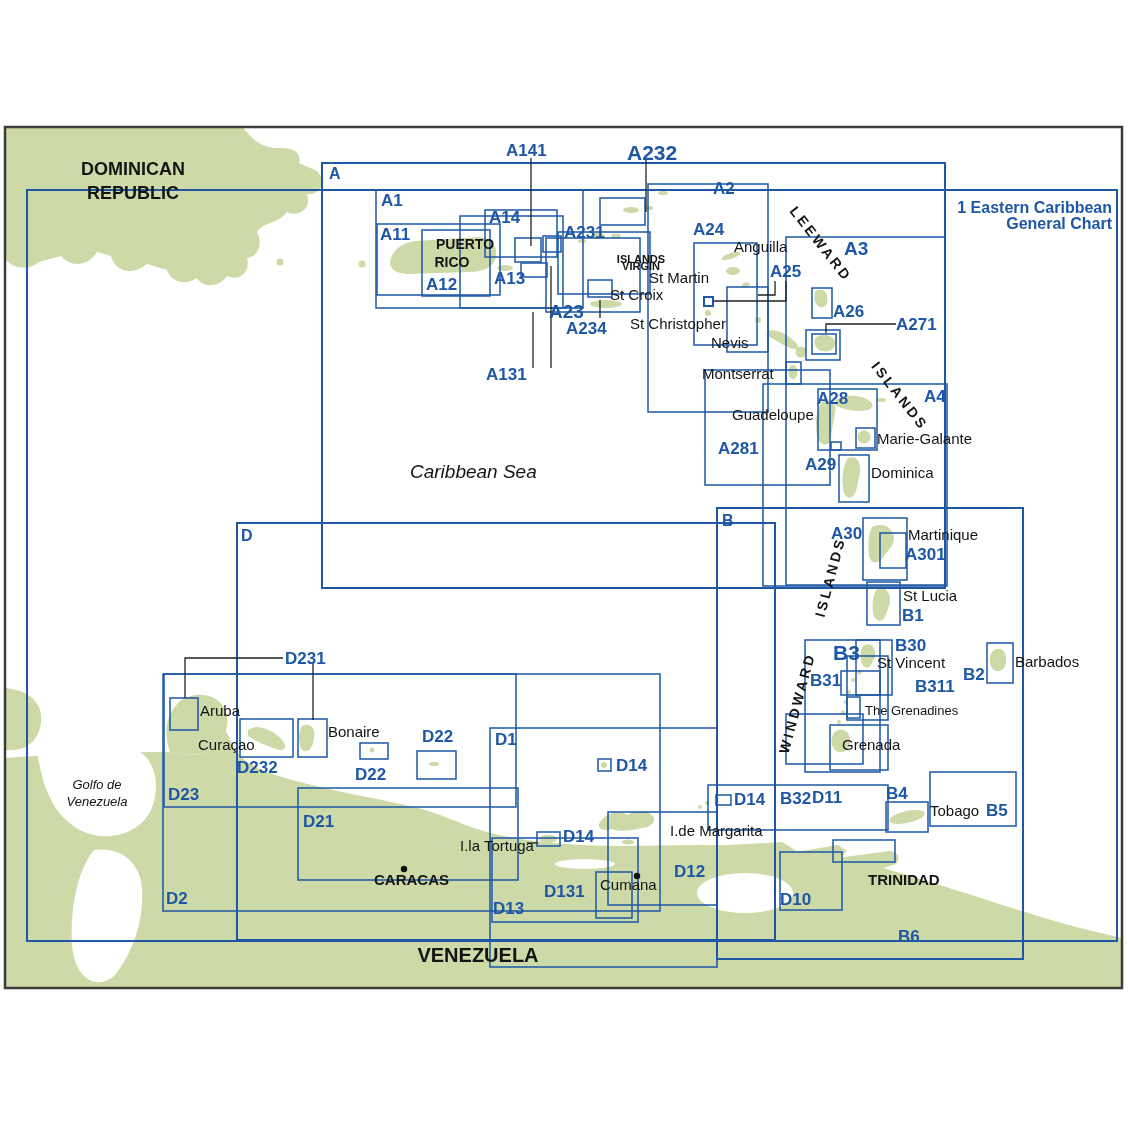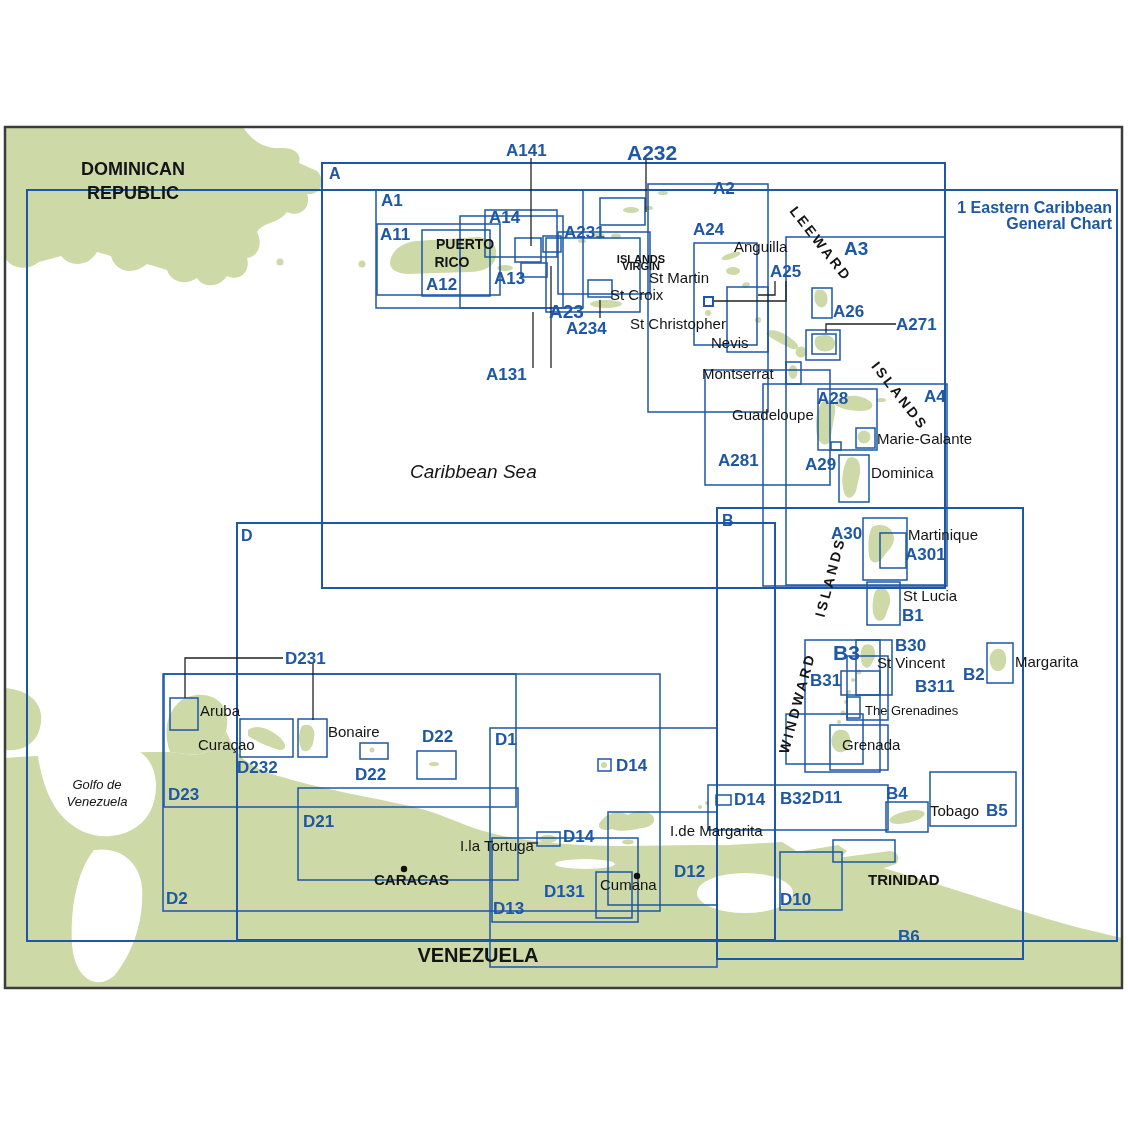--- a/index.html
+++ b/index.html
@@ -185,21 +185,21 @@
       <div class="lbl blue b" style="font-size: 17px; left: 713px; top: 180px;">A2</div>
       <div class="lbl blue b" style="font-size: 19px; left: 549px; top: 302px;">A23</div>
       <div class="lbl blue b" style="font-size: 17px; left: 566px; top: 320px;">A234</div>
       <div class="lbl blue b" style="font-size: 17px; left: 486px; top: 366px;">A131</div>
       <div class="lbl blue b" style="font-size: 17px; left: 693px; top: 221px;">A24</div>
       <div class="lbl blue b" style="font-size: 17px; left: 770px; top: 263px;">A25</div>
       <div class="lbl blue b" style="font-size: 19px; left: 844px; top: 239px;">A3</div>
       <div class="lbl blue b" style="font-size: 17px; left: 833px; top: 303px;">A26</div>
       <div class="lbl blue b" style="font-size: 17px; left: 896px; top: 316px;">A271</div>
       <div class="lbl blue b" style="font-size: 17px; left: 817px; top: 390px;">A28</div>
-      <div class="lbl blue b" style="font-size: 17px; left: 718px; top: 452px;">A281</div>
+      <div class="lbl blue b" style="font-size: 17px; left: 718px; top: 440px;">A281</div>
       <div class="lbl blue b" style="font-size: 17px; left: 805px; top: 456px;">A29</div>
       <div class="lbl blue b" style="font-size: 17px; left: 924px; top: 388px;">A4</div>
       <div class="lbl blue b" style="font-size: 17px; left: 831px; top: 525px;">A30</div>
       <div class="lbl blue b" style="font-size: 17px; left: 905px; top: 546px;">A301</div>
       <div class="lbl blue b" style="font-size: 17px; left: 902px; top: 607px;">B1</div>
       <div class="lbl blue b" style="font-size: 21px; left: 833px; top: 642px;">B3</div>
       <div class="lbl blue b" style="font-size: 17px; left: 895px; top: 637px;">B30</div>
       <div class="lbl blue b" style="font-size: 17px; left: 810px; top: 672px;">B31</div>
       <div class="lbl blue b" style="font-size: 17px; left: 915px; top: 678px;">B311</div>
       <div class="lbl blue b" style="font-size: 17px; left: 963px; top: 666px;">B2</div>
@@ -244,21 +244,21 @@
       <div class="lbl black" style="font-size: 15px; left: 610px; top: 287px;">St Croix</div>
       <div class="lbl black" style="font-size: 15px; left: 630px; top: 316px;">St Christopher</div>
       <div class="lbl black" style="font-size: 15px; left: 711px; top: 335px;">Nevis</div>
       <div class="lbl black" style="font-size: 15px; left: 702px; top: 366px;">Montserrat</div>
       <div class="lbl black" style="font-size: 15px; left: 732px; top: 407px;">Guadeloupe</div>
       <div class="lbl black" style="font-size: 15px; left: 877px; top: 431px;">Marie-Galante</div>
       <div class="lbl black" style="font-size: 15px; left: 871px; top: 465px;">Dominica</div>
       <div class="lbl black" style="font-size: 15px; left: 908px; top: 527px;">Martinique</div>
       <div class="lbl black" style="font-size: 15px; left: 903px; top: 588px;">St Lucia</div>
       <div class="lbl black" style="font-size: 15px; left: 877px; top: 655px;">St Vincent</div>
-      <div class="lbl black" style="font-size: 15px; left: 1015px; top: 654px;">Margarita</div>
+      <div class="lbl black" style="font-size: 15px; left: 1015px; top: 654px;">Barbados</div>
       <div class="lbl black" style="font-size: 13px; left: 865px; top: 704px;">The Grenadines</div>
       <div class="lbl black" style="font-size: 15px; left: 842px; top: 737px;">Grenada</div>
       <div class="lbl black" style="font-size: 15px; left: 930px; top: 803px;">Tobago</div>
       <div class="lbl black" style="font-size: 15px; left: 670px; top: 823px;">I.de Margarita</div>
       <div class="lbl black" style="font-size: 15px; left: 460px; top: 838px;">I.la Tortuga</div>
       <div class="lbl black" style="font-size: 15px; left: 600px; top: 877px;">Cumana</div>
       <div class="lbl black" style="font-size: 15px; left: 200px; top: 703px;">Aruba</div>
       <div class="lbl black" style="font-size: 15px; left: 198px; top: 737px;">Curaçao</div>
       <div class="lbl black" style="font-size: 15px; left: 328px; top: 724px;">Bonaire</div>
     </div>

